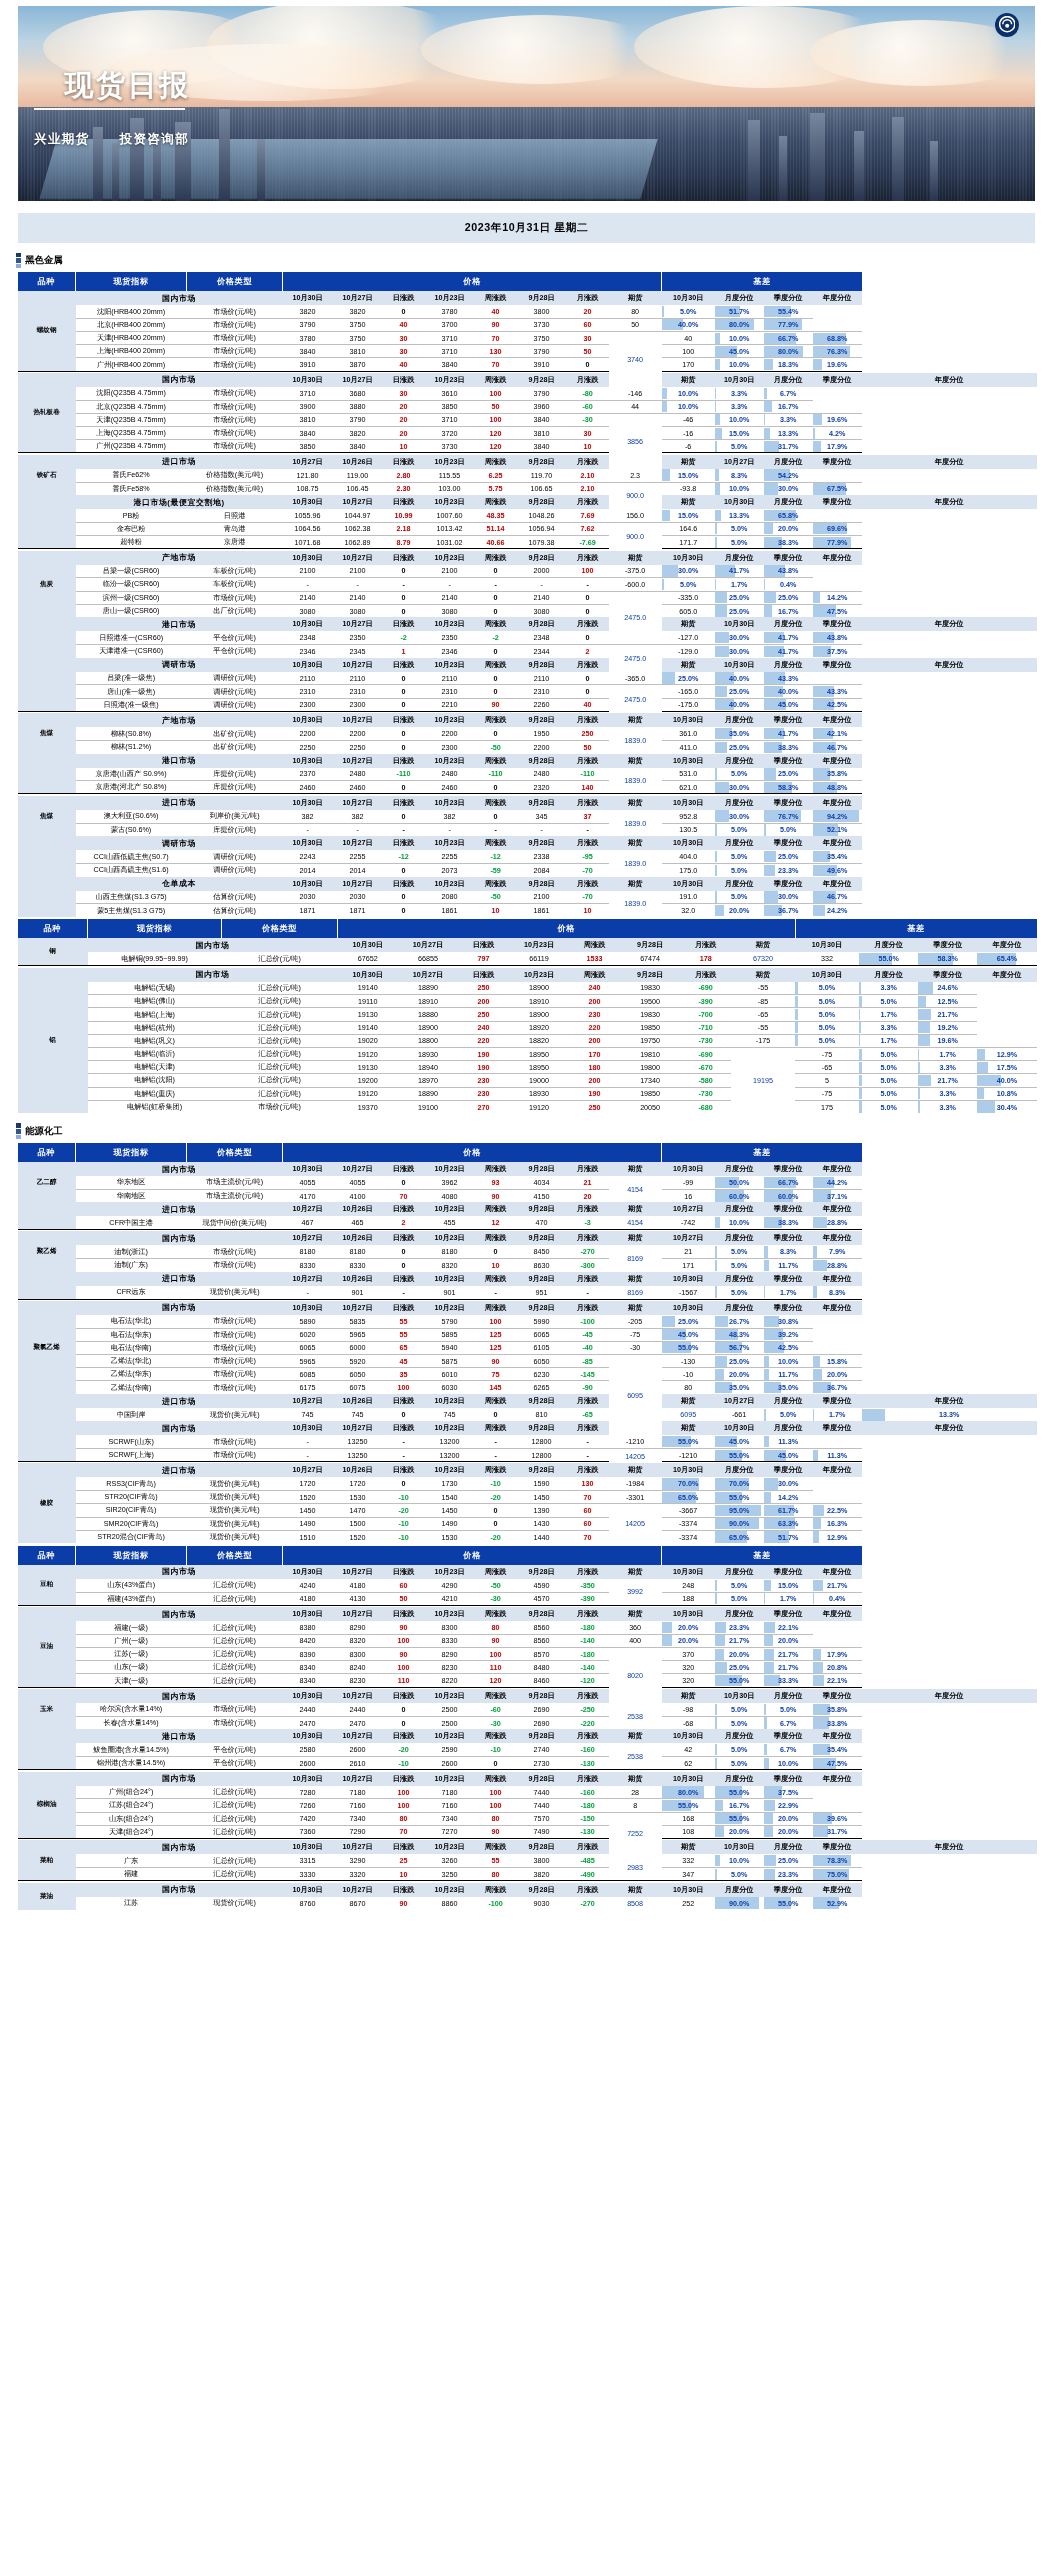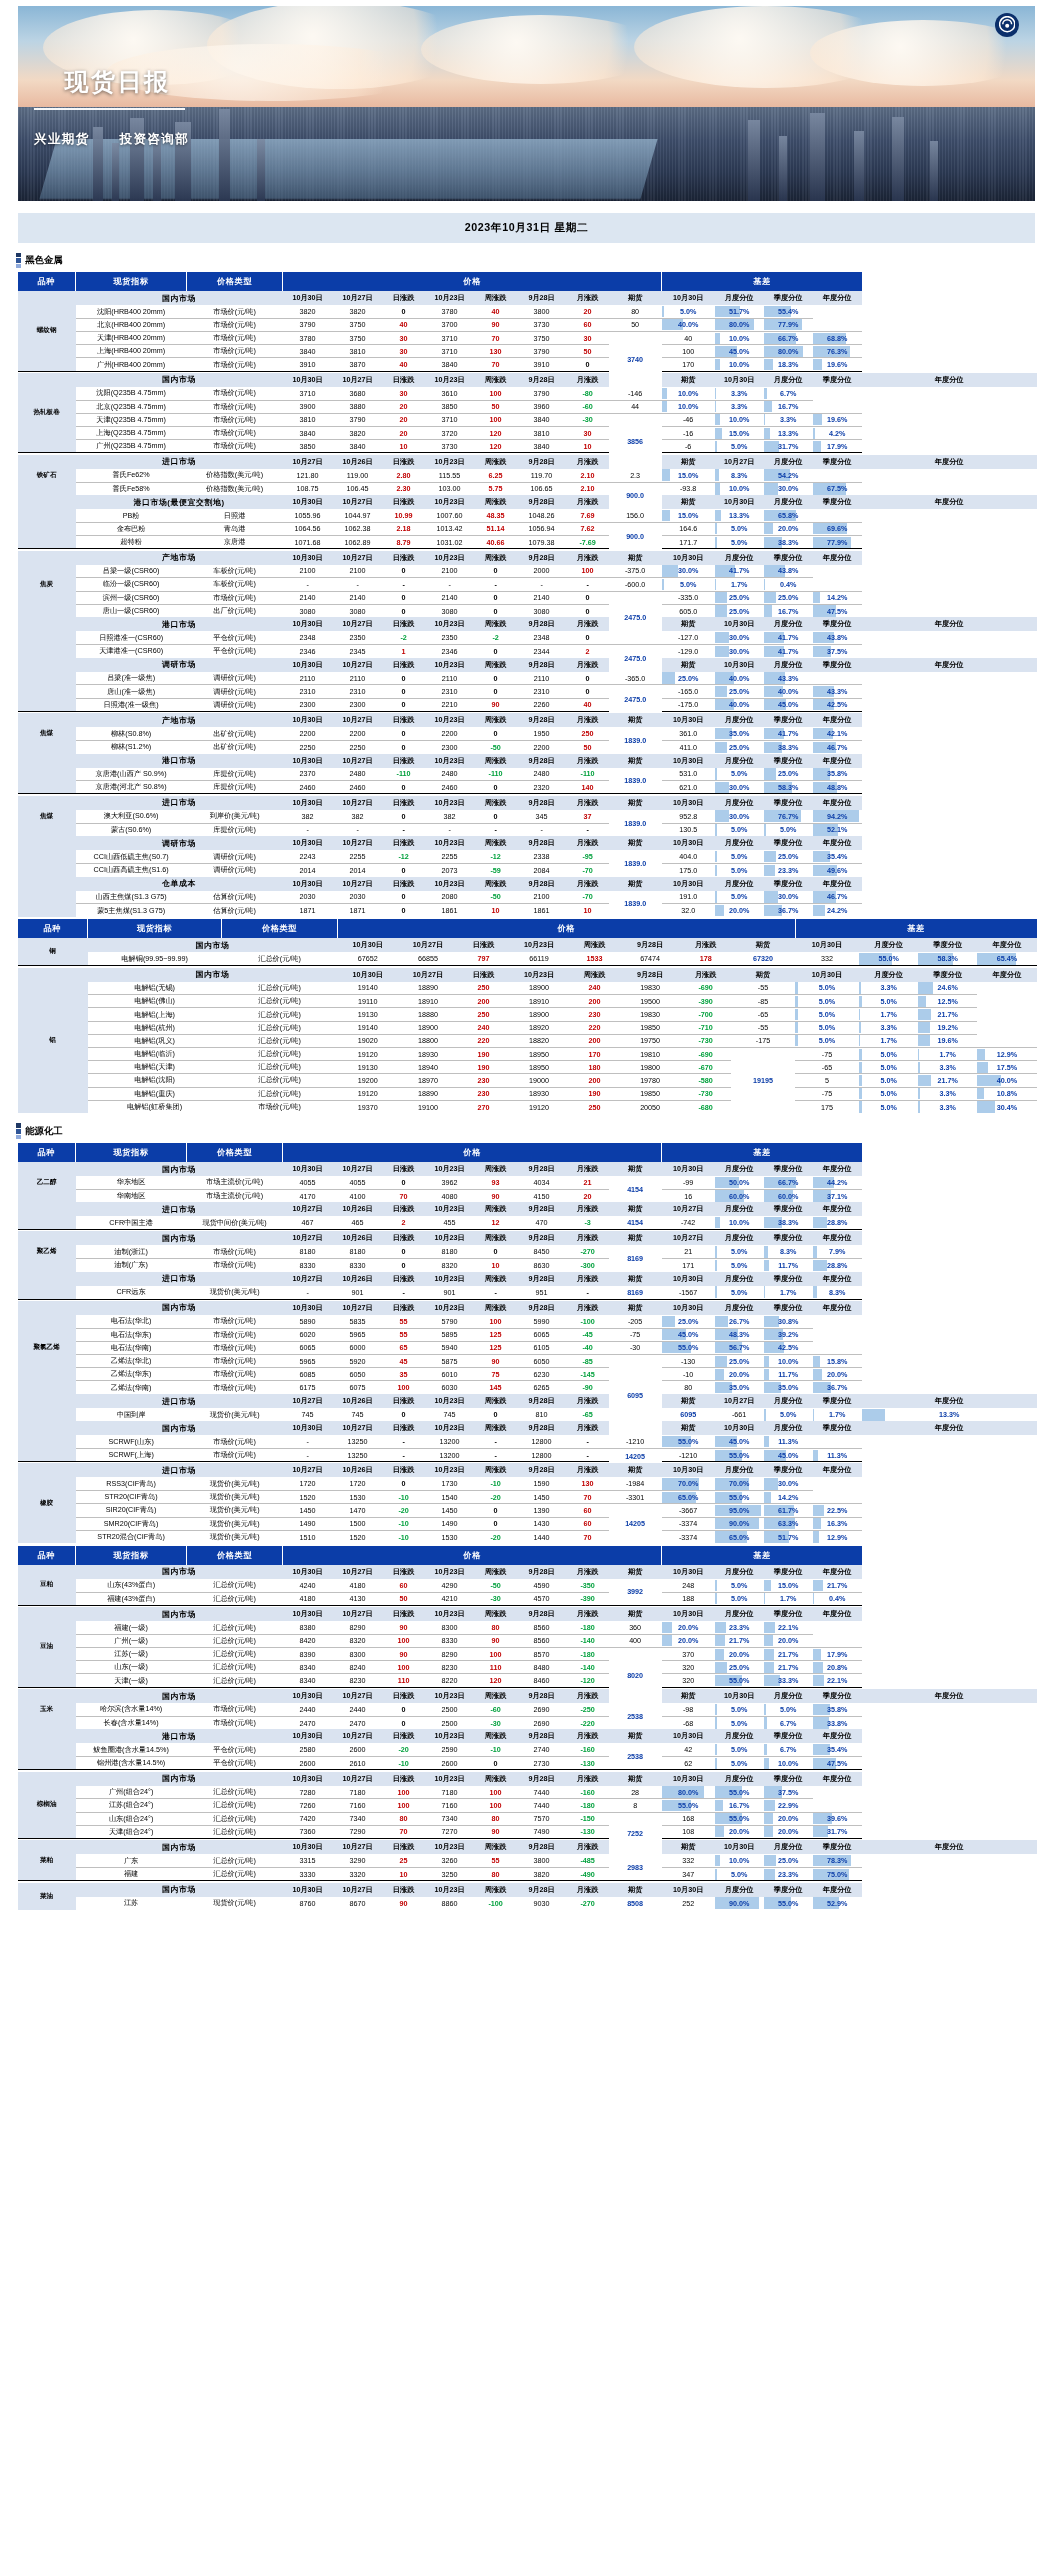--- a/index.html
+++ b/index.html
@@ -32,21 +32,21 @@
   }
   .hero .river {
     position:absolute; left:3%; right:38%; bottom:2.5px; height:60px;
     background:linear-gradient(180deg,rgba(150,180,205,.75),rgba(90,120,150,.55));
     transform:skewX(-16deg);
     filter:blur(0.6px);
   }
   .hero .bldg { position:absolute; bottom:0; background:linear-gradient(180deg,#7b8aa2,#2a3650); opacity:.92; }
   .hero-title {
     position:absolute; left:47px; top:60px;
-    color:#fff; font-size:24px; font-weight:bold; letter-spacing:2.5px;
+    color:#fff; font-size:29px; font-weight:bold; letter-spacing:2.5px;
     text-shadow:0 1.3px 3.8px rgba(0,0,0,.55);
   }
   .hero-rule { position:absolute; left:16.4px; top:102px; width:151px; height:1.3px; background:#fff; opacity:.95; }
   .hero-sub {
     position:absolute; left:16.4px; top:125px;
     color:#fff; font-size:12.6px; font-weight:bold; letter-spacing:1.3px;
     text-shadow:0 1.3px 3.1px rgba(0,0,0,.55);
     display:flex; gap:30px;
   }
   .hero-logo {
@@ -101,21 +101,21 @@
     font-size:7.2px; font-weight:bold;
     height:14px; text-align:center; color:#000;
   }
   .subhdr td.mkt { font-size:7.9px; letter-spacing:0.6px; }
   tr.d td { height:13.2px; text-align:center; vertical-align:middle; font-size:7.2px; }
   td.var  { font-size:6.6px; }
   td.ind  { font-size:7px; }
   td.ptype{ font-size:7px; }
   td.num  { font-size:7.2px; }
   td.chg  { font-weight:bold; font-size:7.2px; }
-  td.fut  { font-weight:bold; color:#0b3da8; font-size:7.5px; }
+  td.fut  { font-weight:normal; color:#0b3da8; font-size:7.5px; }
   td.basis{ font-size:7.2px; }
   .up   { color:#c00000; }
   .down { color:#00a03c; }
   .flat { color:#000; }
   td.q {
     font-weight:bold; color:#0b3da8; font-size:7.2px;
     position:relative; text-align:center;
   }
   td.q .fill {
     position:absolute; left:0; top:0.6px; bottom:0.6px;
@@ -1140,21 +1140,21 @@
             <td class="q"><span class="fill" style="width:17.5%"></span><span class="lbl">17.5%</span></td>
           </tr>
           <tr class="d thin">
             <td class="ind">电解铝(沈阳)</td>
             <td class="ptype">汇总价(元/吨)</td>
             <td class="num">19200</td>
             <td class="num">18970</td>
             <td class="chg up">230</td>
             <td class="num">19000</td>
             <td class="chg up">200</td>
-            <td class="num">19780</td>
+            <td class="num">17340</td>
             <td class="chg down">-580</td>
             <td class="basis">5</td>
             <td class="q"><span class="fill" style="width:5%"></span><span class="lbl">5.0%</span></td>
             <td class="q"><span class="fill" style="width:21.7%"></span><span class="lbl">21.7%</span></td>
             <td class="q"><span class="fill" style="width:40%"></span><span class="lbl">40.0%</span></td>
           </tr>
           <tr class="d thin">
             <td class="ind">电解铝(重庆)</td>
             <td class="ptype">汇总价(元/吨)</td>
             <td class="num">19120</td>

